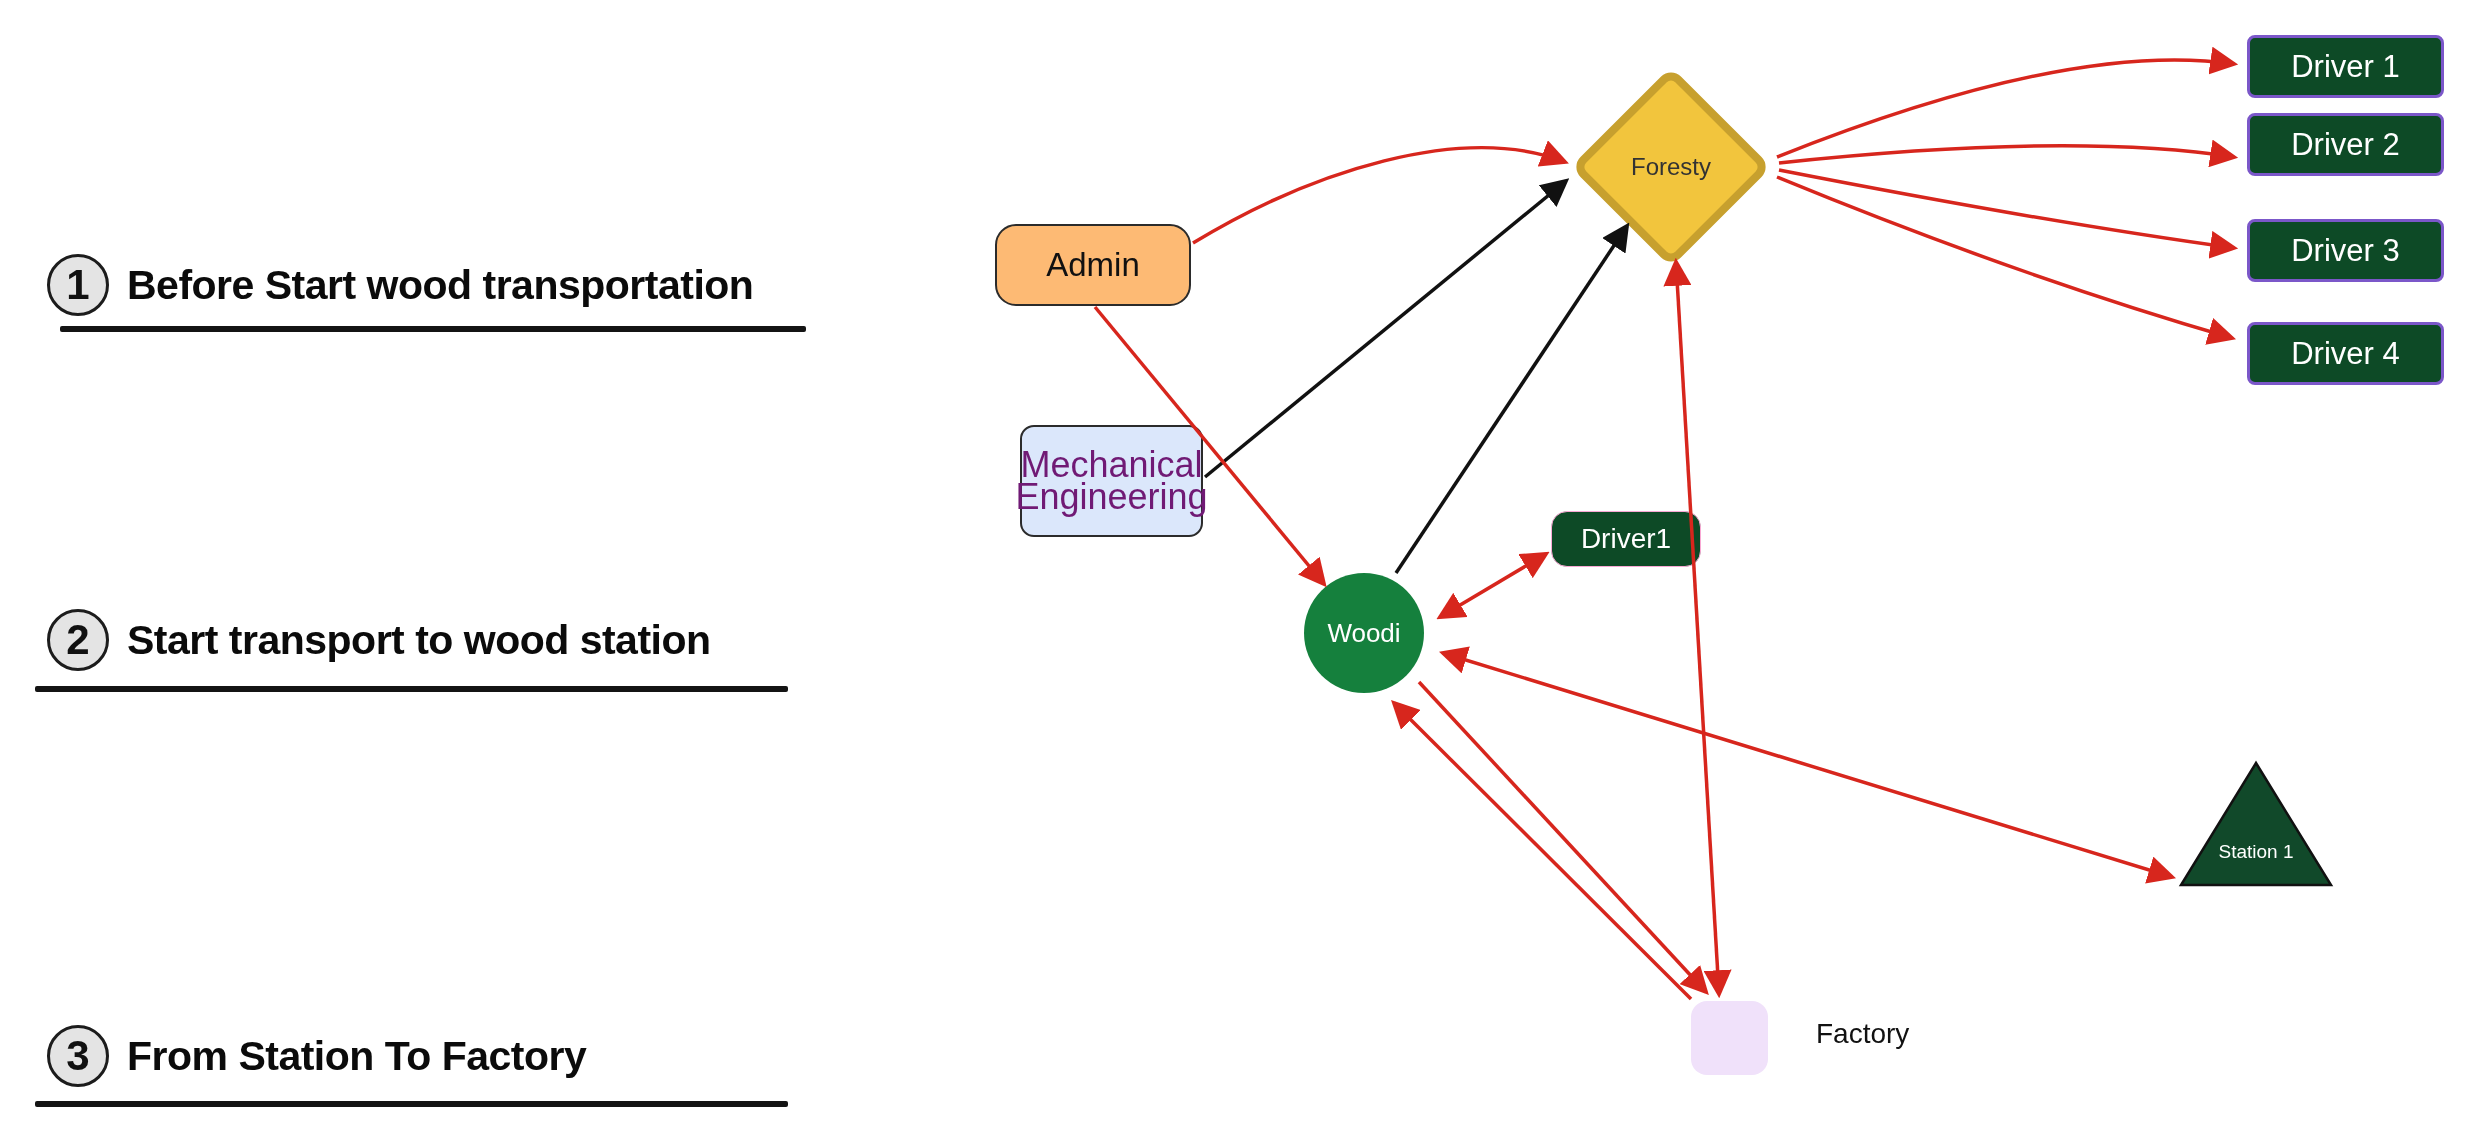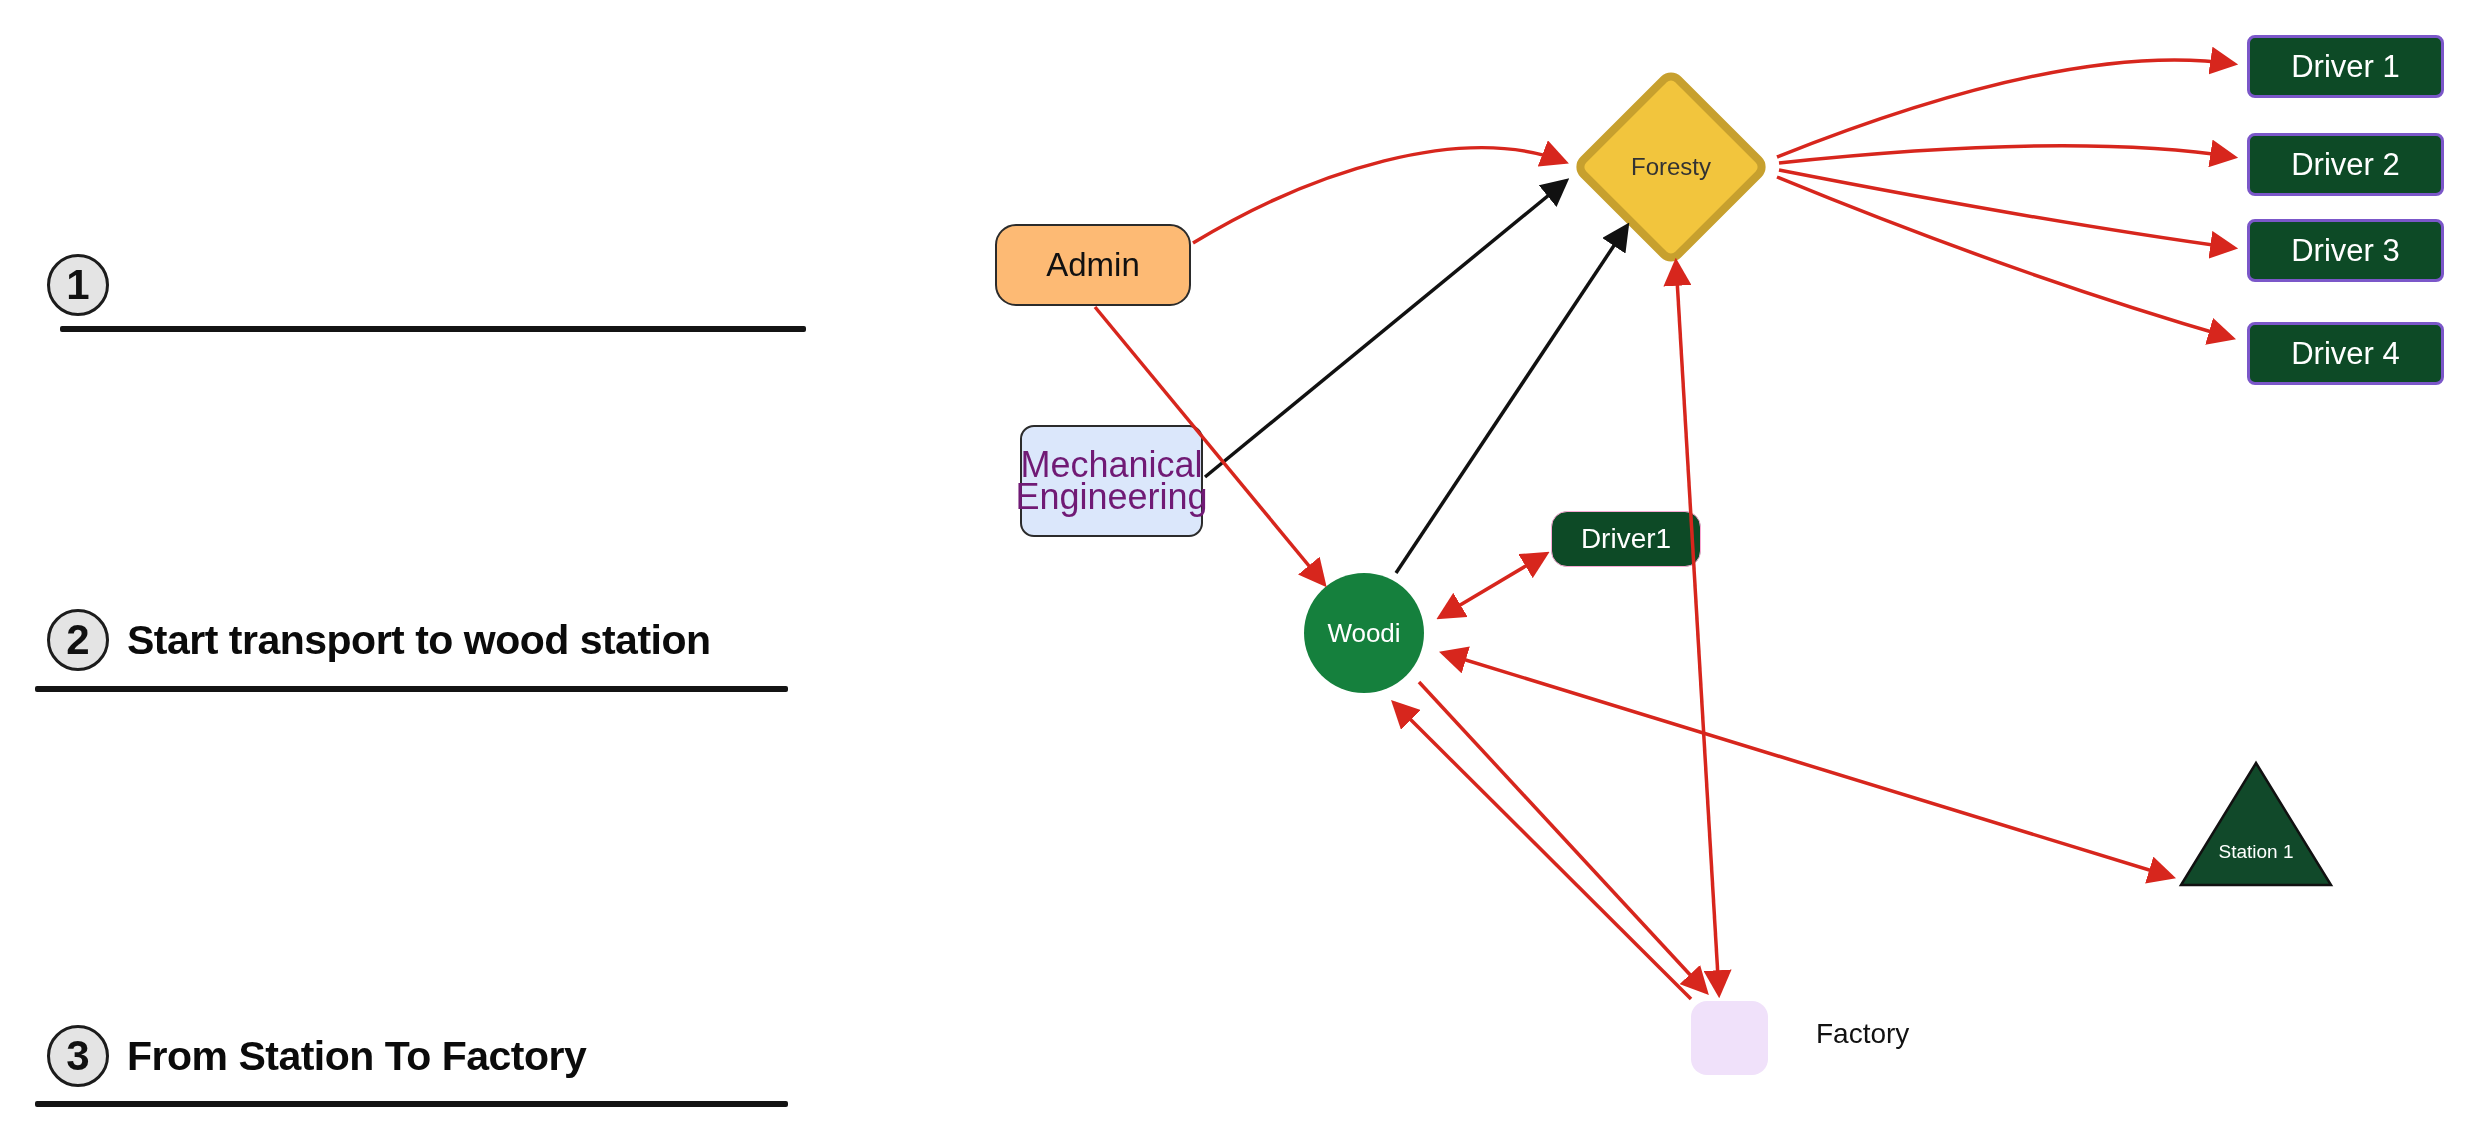--- a/index.html
+++ b/index.html
@@ -64,20 +64,21 @@
 </style>
 </head>
 <body>
 
 <div class="canvas">
 
   <div class="step" style="left:47px;top:254px;">
     <div class="step-circle">
         <span>1</span>
       </div>
+    <div class="step-label">Before Start wood transportation</div>
   </div>
   <div class="step-underline" style="left:60px;top:326px;width:746px;"></div>
 
   <div class="step" style="left:47px;top:609px;">
     <div class="step-circle">
         <span>2</span>
       </div>
     <div class="step-label">Start transport to wood station</div>
   </div>
   <div class="step-underline" style="left:35px;top:686px;width:753px;"></div>
@@ -100,21 +101,21 @@
 
   <div class="node node-foresty">
     <div class="inner">
         <span>Foresty</span>
       </div>
   </div>
 
   <div class="node node-driver" style="top:35px;">
     <span>Driver 1</span>
   </div>
-  <div class="node node-driver" style="top:133px;">
+  <div class="node node-driver" style="top:113px;">
     <span>Driver 2</span>
   </div>
   <div class="node node-driver" style="top:219px;">
     <span>Driver 3</span>
   </div>
   <div class="node node-driver" style="top:322px;">
     <span>Driver 4</span>
   </div>
 
   <div class="node node-driver1">

